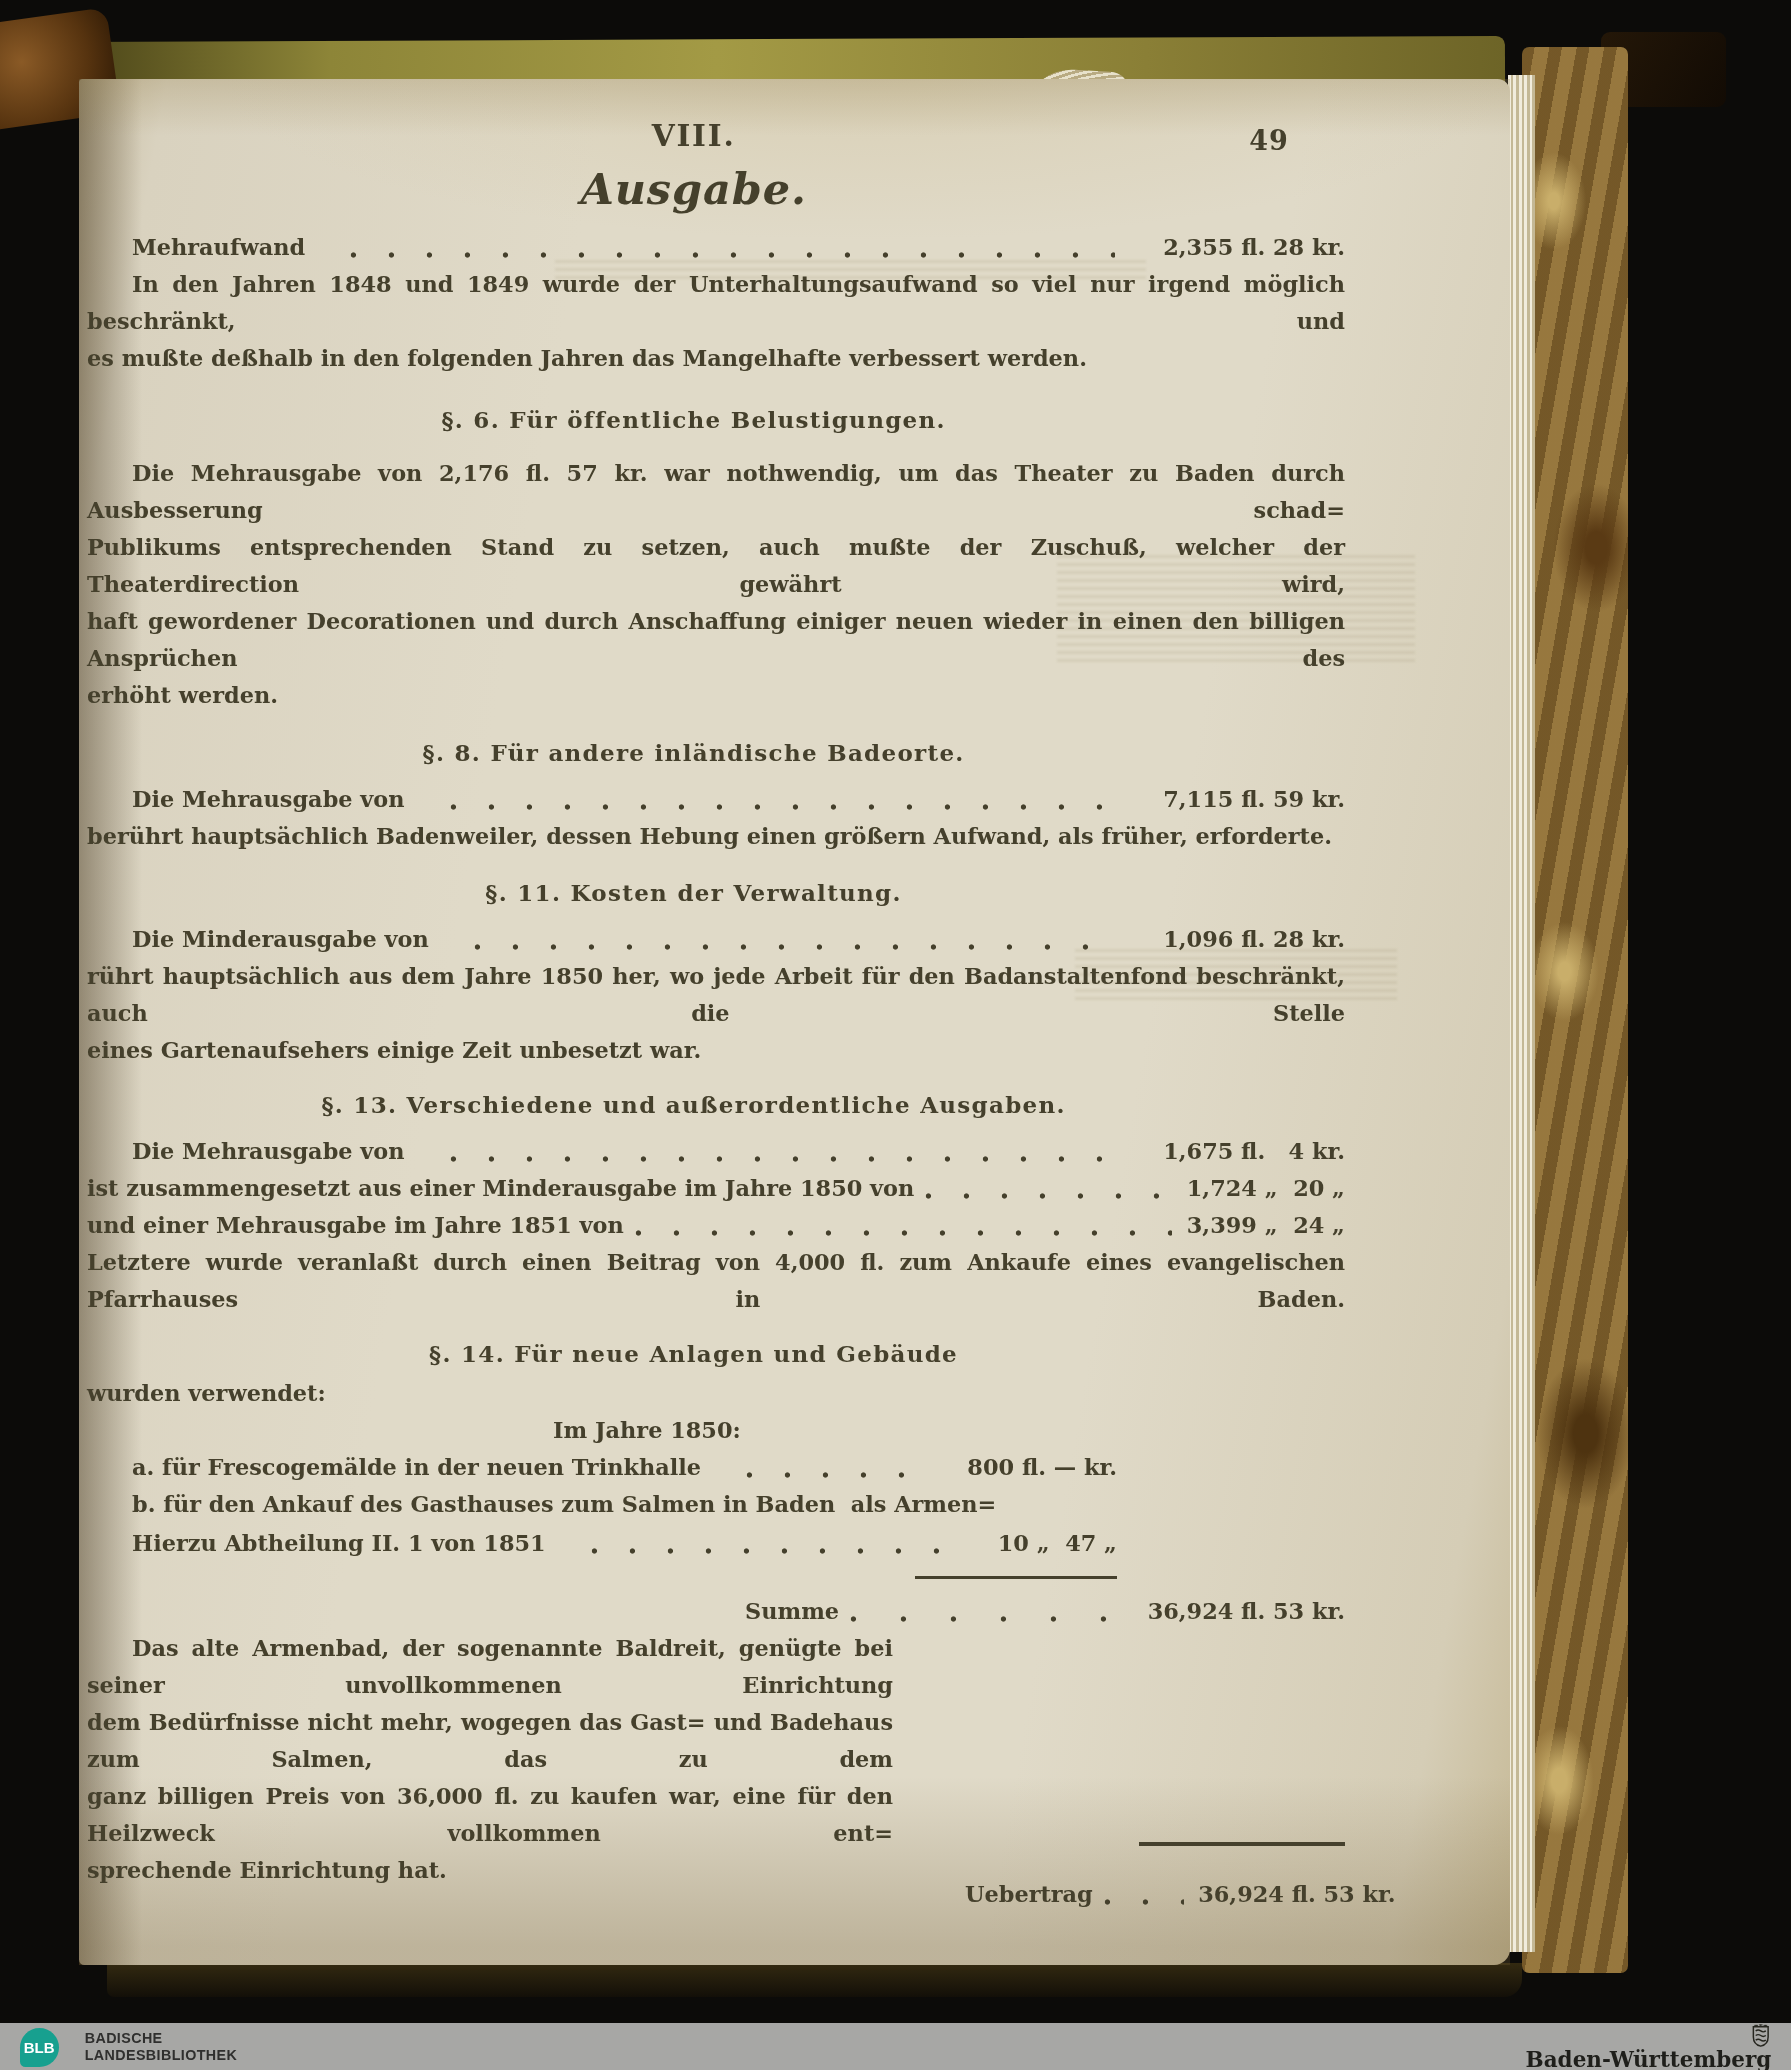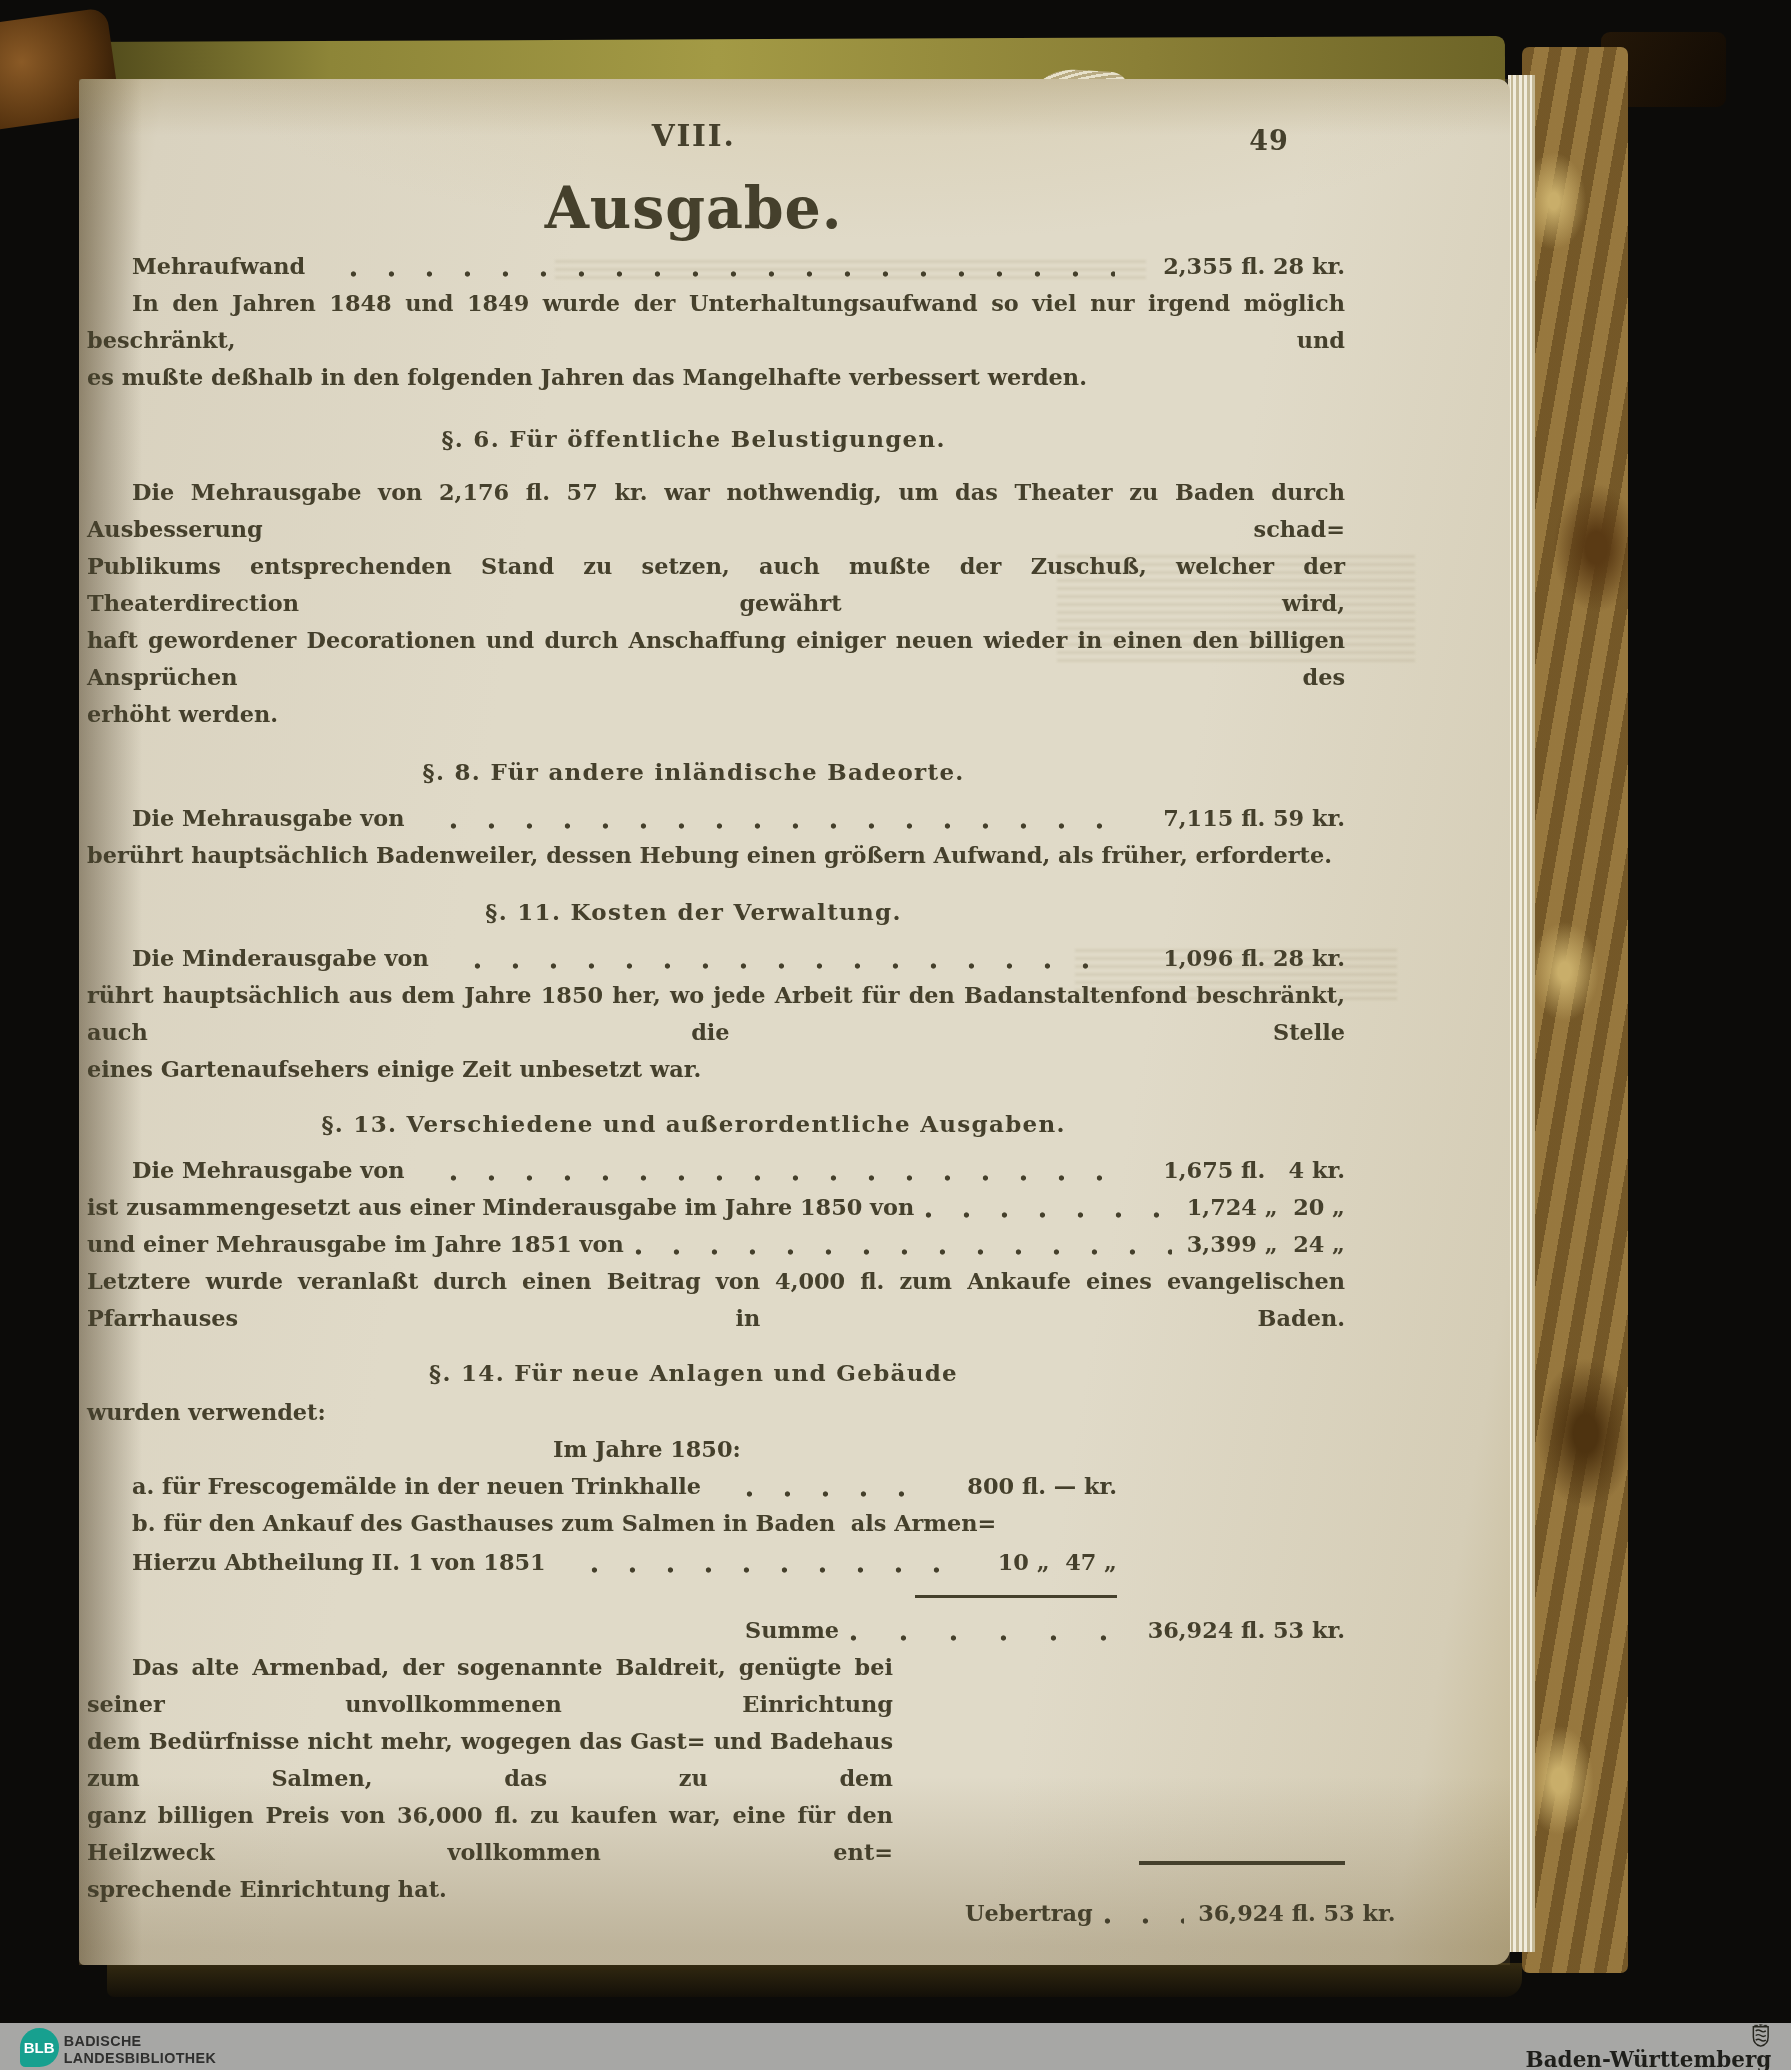--- a/index.html
+++ b/index.html
@@ -42,21 +42,21 @@
       radial-gradient(ellipse 1075px 269px at 55% 0%,rgba(205,190,150,.35),transparent 60%);}
   .smudge{position:absolute;filter:blur(1.1px);pointer-events:none;
     background:repeating-linear-gradient(180deg,rgba(120,105,60,.10) 0 2.7px,transparent 2.7px 8px);}
 
   
   .content{position:absolute;left:87px;top:116px;width:1258px;color:#45402c;
     font-weight:bold;font-size:22.4px;line-height:37px;}
   .centered{text-align:center;transform:translateX(-22.4px);}
   .head-row{position:relative;font-size:29.6px;line-height:39px;letter-spacing:1.8px;}
   .pagenum{position:absolute;right:34px;top:5.4px;font-size:27px;letter-spacing:0.9px;transform:none;}
-  .doc-title{font-size:57px;line-height:54px;margin-top:26px;letter-spacing:0.9px;}
+  .doc-title{font-size:43px;line-height:54px;margin-top:7px;letter-spacing:0.9px;font-style:italic;}
   .sec-heading{font-size:23px;line-height:39px;letter-spacing:1.3px;}
   .mt28{margin-top:25px}.mt26{margin-top:23px}.mt22{margin-top:19.7px}
   .mt20{margin-top:18px}.mt18{margin-top:16px}.mt16{margin-top:14.3px}
   .mt14{margin-top:12.5px}.mt10{margin-top:9px}.mt8{margin-top:16px}.mt2{margin-top:1.8px}
   .row{display:flex;align-items:baseline;}
   .row .label{white-space:pre;}
   .row .amount{white-space:pre;margin-left:5.4px;}
   .dots{flex:1 1 auto;align-self:stretch;margin:0 9px;
     background-image:radial-gradient(circle at 5.4px 26px,#45402c 2.2px,rgba(0,0,0,0) 3px);
     background-size:38px 37px;background-repeat:repeat-x;}
@@ -72,21 +72,21 @@
   .sub-center{margin-left:466px;}
   .summe-row{margin-left:658px;}
   .uebertrag-row{margin-left:878px;margin-top:30px;}
   .sum-rule{height:2.7px;background:#45402c;width:202px;margin:14.3px 228px 0 auto;}
   .carry-rule{height:3.6px;background:#45402c;width:206px;margin:-47px 0 0 auto;}
 
   
   .footer{position:absolute;left:0;right:0;bottom:0;height:48px;background:#a7a7a5;
     display:flex;align-items:center;justify-content:space-between;padding:0 19.7px;
     box-sizing:border-box;font-family:"Liberation Sans","DejaVu Sans",sans-serif;}
-  .footer-left{display:flex;align-items:flex-end;gap:5px;}
+  .footer-left{display:flex;align-items:center;gap:26px;}
   .blb-logo{width:39px;height:39px;background:#17a08f;border-radius:50% 50% 50% 14%;
     display:flex;align-items:center;justify-content:center;color:#fff;font-weight:bold;font-size:15px;}
   .blb-text{color:#2f2f2e;font-weight:bold;font-size:14.3px;line-height:17px;letter-spacing:0.4px;}
   .footer-right{display:flex;flex-direction:column;align-items:flex-end;line-height:1;font-weight:bold;}
   .bw-text{font-family:"DejaVu Serif","Liberation Serif",serif;font-size:21.5px;color:#1f1f1b;margin-top:0.9px;}
 </style>
 </head>
 <body>
 
 <div class="stage">

